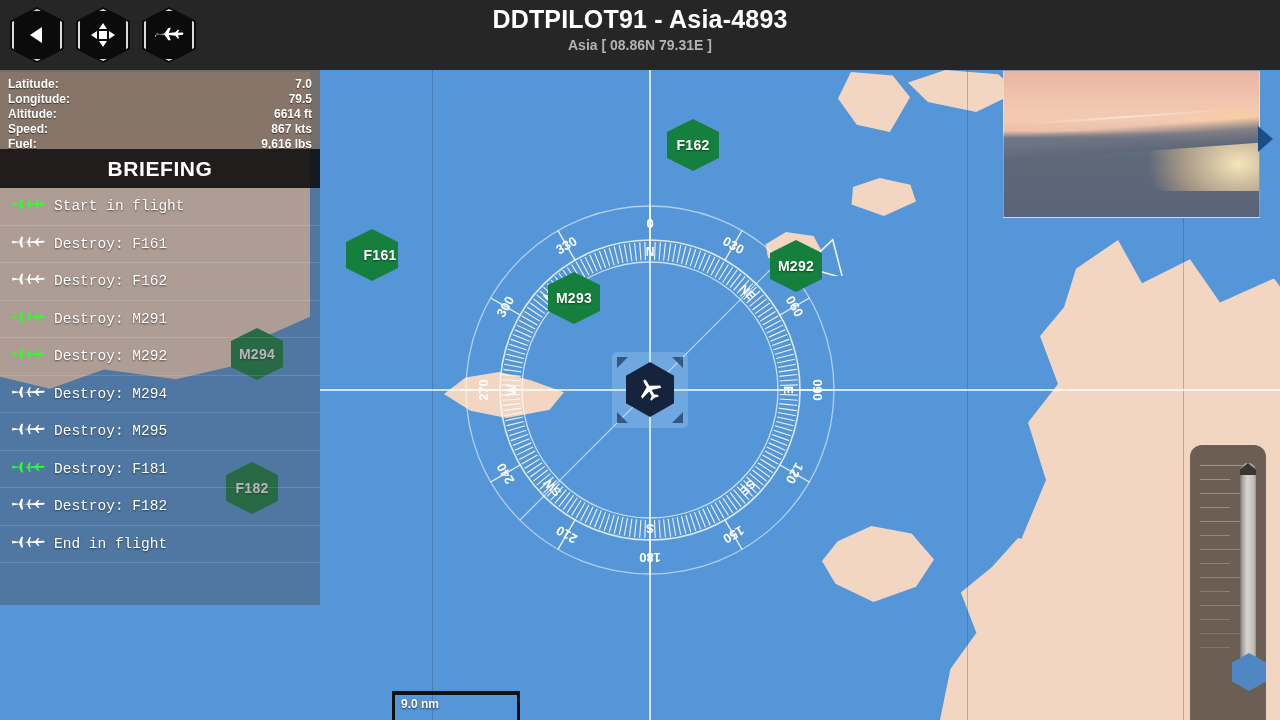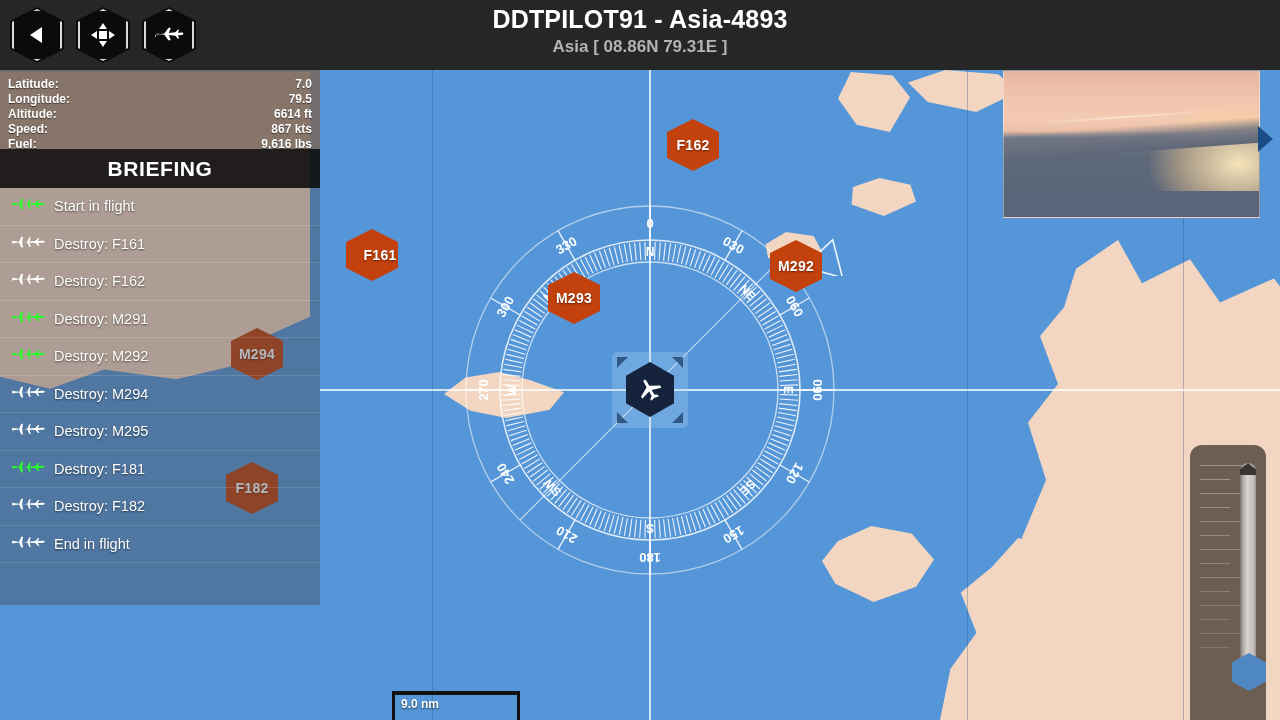--- a/index.html
+++ b/index.html
@@ -19,21 +19,21 @@
   .grid-line { position:absolute; background:rgba(255,255,255,.75); }
   .grid-thin { position:absolute; background:rgba(40,70,110,.30); }
 
   
   #compass { position:absolute; left:460px; top:200px; width:380px; height:380px; }
   #compass svg { display:block; width:380px; height:380px; }
 
   
   .hexmark { position:absolute; width:46px; height:52px;
     display:flex; align-items:center; justify-content:center;
-    background:#c2410c; clip-path:polygon(50% 0%,100% 25%,100% 75%,50% 100%,0% 75%,0% 25%);
+    background:#15803d; clip-path:polygon(50% 0%,100% 25%,100% 75%,50% 100%,0% 75%,0% 25%);
     color:#fff; font-size:14px; font-weight:bold; letter-spacing:.3px;
     text-shadow:0 1px 2px rgba(0,0,0,.5); }
   .hexmark.wide { width:52px; }
 
   #player { position:absolute; left:612px; top:352px; width:76px; height:76px; }
   .sel-box { position:absolute; inset:0; background:rgba(180,215,245,.28);
     border-radius:5px; }
   .sel-arrow { position:absolute; width:0; height:0; border-style:solid;
     border-color:transparent; }
   .player-hex { position:absolute; left:14px; top:10px; width:48px; height:55px;
@@ -54,21 +54,21 @@
     background:#262626; z-index:40; }
   .hexbtn { position:absolute; top:7px; width:54px; height:56px;
     background:#0b0b0b; clip-path:polygon(50% 0%,100% 25%,100% 75%,50% 100%,0% 75%,0% 25%);
     display:flex; align-items:center; justify-content:center; cursor:pointer; }
   .hexbtn .ring { position:absolute; inset:2px;
     clip-path:polygon(50% 0%,100% 25%,100% 75%,50% 100%,0% 75%,0% 25%);
     border:0; background:transparent;
     box-shadow:0 0 0 2px rgba(255,255,255,.85) inset; }
   #title-wrap { position:absolute; left:0; top:5px; width:1280px; text-align:center; }
   #title { color:#fff; font-size:25px; font-weight:bold; letter-spacing:.2px; }
-  #subtitle { color:#b3b3b3; font-size:17px; font-weight:bold; margin-top:3px; }
+  #subtitle { color:#b3b3b3; font-size:14px; font-weight:bold; margin-top:3px; }
 
   
   #telemetry { position:absolute; left:0; top:70px; width:320px; height:79px;
     background:rgba(120,104,93,.88); padding:7px 8px 0 8px; z-index:30; }
   .trow { display:flex; justify-content:space-between; line-height:15px; }
   .tlabel { color:#fff; font-size:12px; font-weight:bold;
     text-shadow:0 1px 1px rgba(0,0,0,.55); }
   .tvalue { color:#fff; font-size:12px; font-weight:bold;
     text-shadow:0 1px 1px rgba(0,0,0,.55); }
 
@@ -76,21 +76,21 @@
   #briefing { position:absolute; left:0; top:149px; width:320px; height:455px; z-index:30; }
   #brief-head { height:39px; background:rgba(15,15,15,.93);
     display:flex; align-items:center; justify-content:center; }
   #brief-head span { color:#fff; font-size:21px; font-weight:bold; letter-spacing:.6px; }
   #brief-list { position:relative; }
   .brow { position:relative; height:37.5px; display:flex; align-items:center;
     padding-left:10px; background:rgba(70,72,80,.40);
     border-bottom:1px solid rgba(255,255,255,.13); cursor:pointer; }
   .brow .jet { width:36px; height:20px; flex:0 0 36px; margin-right:8px; }
   .brow .btxt { color:#fff; font-size:14.5px;
-    text-shadow:0 1px 2px rgba(0,0,0,.55); }
+    text-shadow:0 1px 2px rgba(0,0,0,.55);font-family:Liberation Mono, monospace; }
   #brief-tail { height:42px; background:rgba(70,72,80,.40); }
 
   
   #photo { position:absolute; left:1003px; top:70px; width:257px; height:148px;
     z-index:35; overflow:hidden; border:1px solid rgba(255,255,255,.35);
     background:linear-gradient(180deg,#e8b5a4 0%,#f0c3ad 18%,#f3cbb2 33%,
       #edc0a8 41%,#6e7886 46%,#5d6878 60%,#59647a 100%); }
   #photo .sun { position:absolute; right:-10px; top:30px; width:120px; height:90px;
     background:radial-gradient(ellipse at 75% 70%, rgba(255,236,190,.95) 0%,
       rgba(255,210,150,.45) 45%, rgba(255,200,150,0) 72%); }

